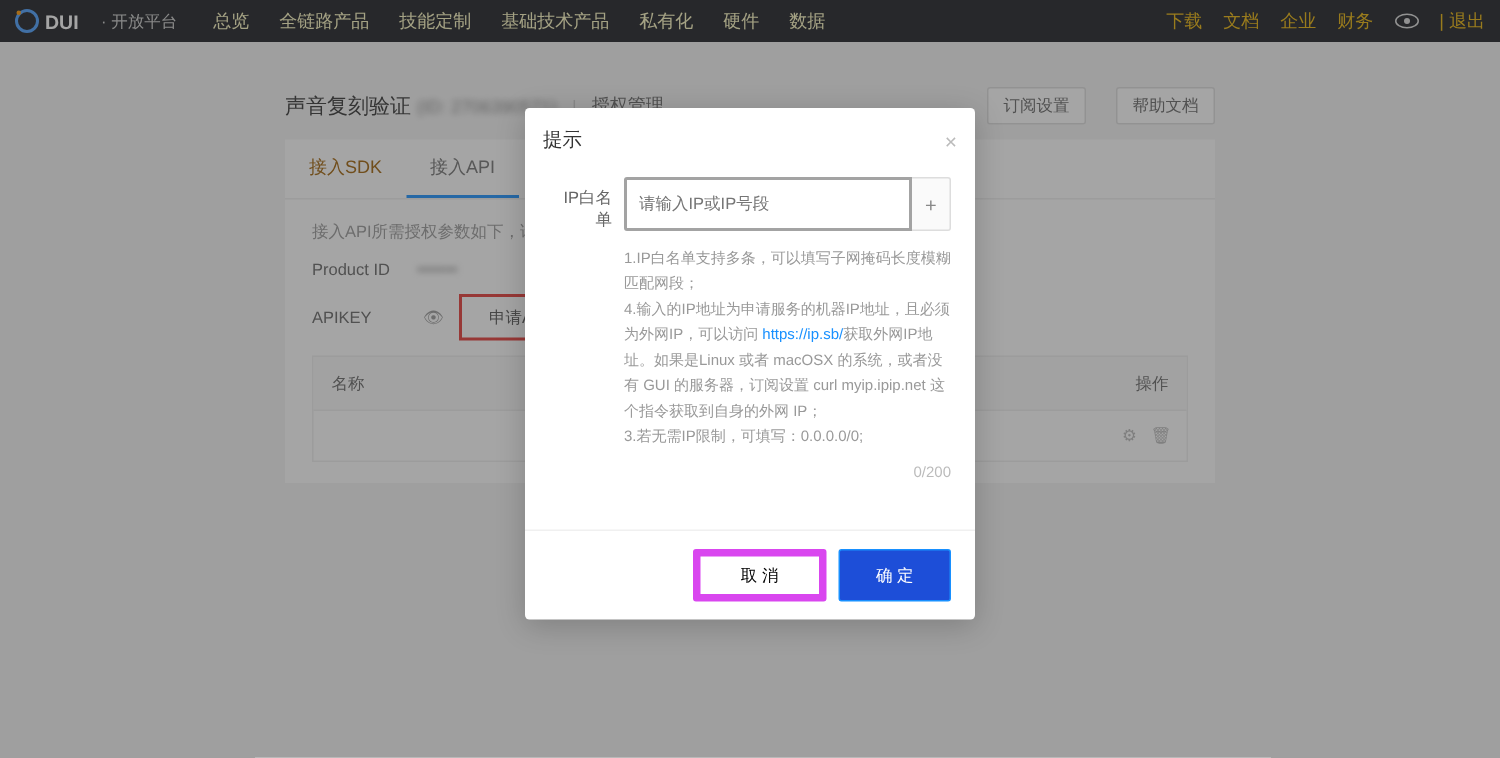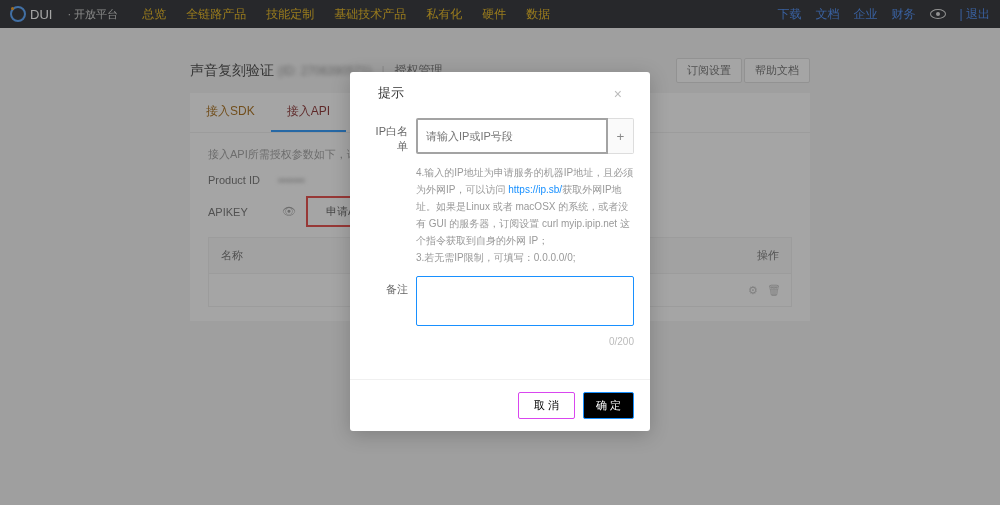--- a/index.html
+++ b/index.html
@@ -1,70 +1,70 @@
 <!DOCTYPE html>
 <html><head>
 <meta charset="utf-8">
 <style>
 *{margin:0;padding:0;box-sizing:border-box;font-family:"Microsoft YaHei",Arial,sans-serif}
 body{width:1000px;height:505px;overflow:hidden;background:#f5f5f5;position:relative;font-size:12px;color:#333}
 .header{height:28px;background:#1a1d21;display:flex;align-items:center;color:#fff;padding:0 10px}
 .logo{display:flex;align-items:center;font-size:13px;margin-right:4px}
 .logo-icon{width:16px;height:16px;border:2px solid #4a9eff;border-radius:50%;margin-right:4px;position:relative}
 .logo-icon::after{content:"";position:absolute;width:3px;height:3px;background:#ff9800;border-radius:50%;top:-1px;left:-1px}
-.logo b{font-weight:400}
+.logo b{font-weight:700}
 .platform-name{color:#ccc;font-size:11px;margin-left:11px;margin-right:14px}
 .nav{display:flex}
-.nav-item{color:#eab308;font-size:12px;padding:0 10px;cursor:pointer}
-.header-right{margin-left:auto;display:flex;align-items:center;gap:14px;color:#3b82f6}
+.nav-item{color:#fef9c3;font-size:12px;padding:0 10px;cursor:pointer}
+.header-right{margin-left:auto;display:flex;align-items:center;gap:14px;color:#eab308}
 .header-right span{cursor:pointer}
 .eye-icon{width:16px;height:10px;border:1px solid #ddd;border-radius:50%;display:inline-block;position:relative}
 .eye-icon::after{content:"";position:absolute;width:4px;height:4px;background:#ddd;border-radius:50%;top:2px;left:5px}
 .page{padding:16px 0}
 .content{width:620px;margin:0 auto;background:#fff;min-height:200px;position:relative}
 .page-head{display:flex;align-items:center;padding:14px 0 10px;width:620px;margin:0 auto}
 .page-title{font-size:14px;color:#333}
 .page-id{color:#888;margin-left:4px}
 .divider{color:#ccc;margin:0 10px}
 .breadcrumb{color:#666;font-size:12px}
-.page-actions{margin-left:auto;display:flex;gap:2px}
+.page-actions{margin-left:auto;display:flex;gap:20px}
 .btn{border:1px solid #ddd;background:#fff;padding:4px 10px;font-size:11px;color:#666;cursor:pointer;border-radius:2px}
 .tabs{display:flex;border-bottom:1px solid #eee}
 .tab{padding:10px 16px;font-size:12px;color:#a16207;cursor:pointer;border-bottom:2px solid transparent}
-.tab.active{color:#7f1d1d;border-bottom-color:#1890ff}
+.tab.active{color:#737373;border-bottom-color:#1890ff}
 .panel{padding:14px 18px;font-size:11px;color:#888}
 .info-text{margin-bottom:12px;color:#999}
 .row{display:flex;align-items:center;margin-bottom:10px}
 .row-label{width:70px;color:#666}
 .eye{margin-left:4px;color:#999}
 .redbox{border:2px solid #e53935;padding:6px 18px;margin-left:10px;font-size:11px;color:#555;cursor:pointer}
 .table{border:1px solid #eee;margin-top:8px}
 .trh{display:flex;background:#fafafa}
 .th,.td{flex:1;padding:10px 12px;font-size:11px;color:#666}
 .th.op,.td.op{flex:0 0 80px;text-align:right}
 .tr{display:flex;border-top:1px solid #eee}
 .icon-gear,.icon-trash{display:inline-block;width:12px;height:12px;margin-left:6px;cursor:pointer;color:#bbb}
 .overlay{position:absolute;inset:0;background:rgba(55,55,55,0.45);display:flex;align-items:flex-start;justify-content:center;padding-top:72px}
 .modal{width:300px;background:#fff;border-radius:3px;box-shadow:0 4px 20px rgba(0,0,0,0.2);padding:0}
-.modal-head{display:flex;align-items:flex-end;padding:12px 28px;font-size:13px}
+.modal-head{display:flex;align-items:flex-end;padding:12px 12px;font-size:13px}
 .modal-close{margin-left:auto;color:#bbb;cursor:pointer;font-size:14px}
 .modal-body{padding:4px 16px 14px}
 .form-row{display:flex;margin-bottom:10px}
 .form-label{width:50px;text-align:right;font-size:11px;color:#666;padding-top:6px;padding-right:8px}
 .form-label .req{color:#f5222d;margin-right:2px}
 .form-input{flex:1;border:2px solid #a3a3a3;border-radius:2px;padding:5px 8px;font-size:11px;color:#333;outline:none}
 .ip-row .form-input{border-top-right-radius:0;border-bottom-right-radius:0}
 .add-btn{width:26px;border:1px solid #ddd;border-left:none;background:#fafafa;color:#888;cursor:pointer;border-radius:0 2px 2px 0}
 .hints{margin-left:50px;font-size:10px;color:#999;line-height:1.7;margin-bottom:10px}
 .hints a{color:#1890ff;text-decoration:none}
 .textarea{flex:1;border:1px solid #1890ff;border-radius:2px;padding:6px 8px;font-size:11px;height:50px;resize:none;outline:none}
 .counter{text-align:right;font-size:10px;color:#bbb;margin-left:50px;margin-top:2px}
 .modal-foot{display:flex;justify-content:flex-end;gap:8px;padding:12px 16px;border-top:1px solid #f0f0f0;margin-top:18px}
-.btn-default{border:1px solid #d946ef;background:#fff;padding:5px 15px;font-size:11px;cursor:pointer;border-radius:2px}
-.btn-primary{border:1px solid #1890ff;background:#000000;color:#fff;padding:5px 12px;font-size:11px;cursor:pointer;border-radius:2px}
+.btn-default{border:5px solid #d946ef;background:#fff;padding:5px 27px;font-size:11px;cursor:pointer;border-radius:2px}
+.btn-primary{border:1px solid #1890ff;background:#1d4ed8;color:#fff;padding:5px 24px;font-size:11px;cursor:pointer;border-radius:2px}
 .blurred{filter:blur(2px)}
 </style>
 </head>
 <body>
 
 <div class="header">
   <div class="logo">
     <span class="logo-icon"></span>
     <span><b>DUI</b></span>
   </div>
@@ -140,26 +140,23 @@
       <span>提示</span>
       <span class="modal-close">×</span>
     </div>
     <div class="modal-body">
       <div class="form-row ip-row">
         <div class="form-label">IP白名单</div>
         <input class="form-input" placeholder="请输入IP或IP号段" style="">
         <button class="add-btn">+</button>
       </div>
       <div class="hints">
+        <div>1.IP白名单支持多条，可以填写子网掩码长度模糊匹配网段；</div>
         <div><span>4.输入的IP地址为申请服务的机器IP地址，且必须为外网IP，可以访问 </span><a>https://ip.sb/</a><span>获取外网IP地址。如果是Linux 或者 macOSX 的系统，或者没有 GUI 的服务器，订阅设置 curl myip.ipip.net 这个指令获取到自身的外网 IP；</span></div>
         <div>3.若无需IP限制，可填写：0.0.0.0/0;</div>
-      </div>
-      <div class="form-row">
-        <div class="form-label">备注</div>
-        <textarea class="textarea" style=""></textarea>
       </div>
       <div class="counter">0/200</div>
     </div>
     <div class="modal-foot">
       <button class="btn-default">取 消</button>
       <button class="btn-primary">确 定</button>
     </div>
   </div>
 </div>
 

